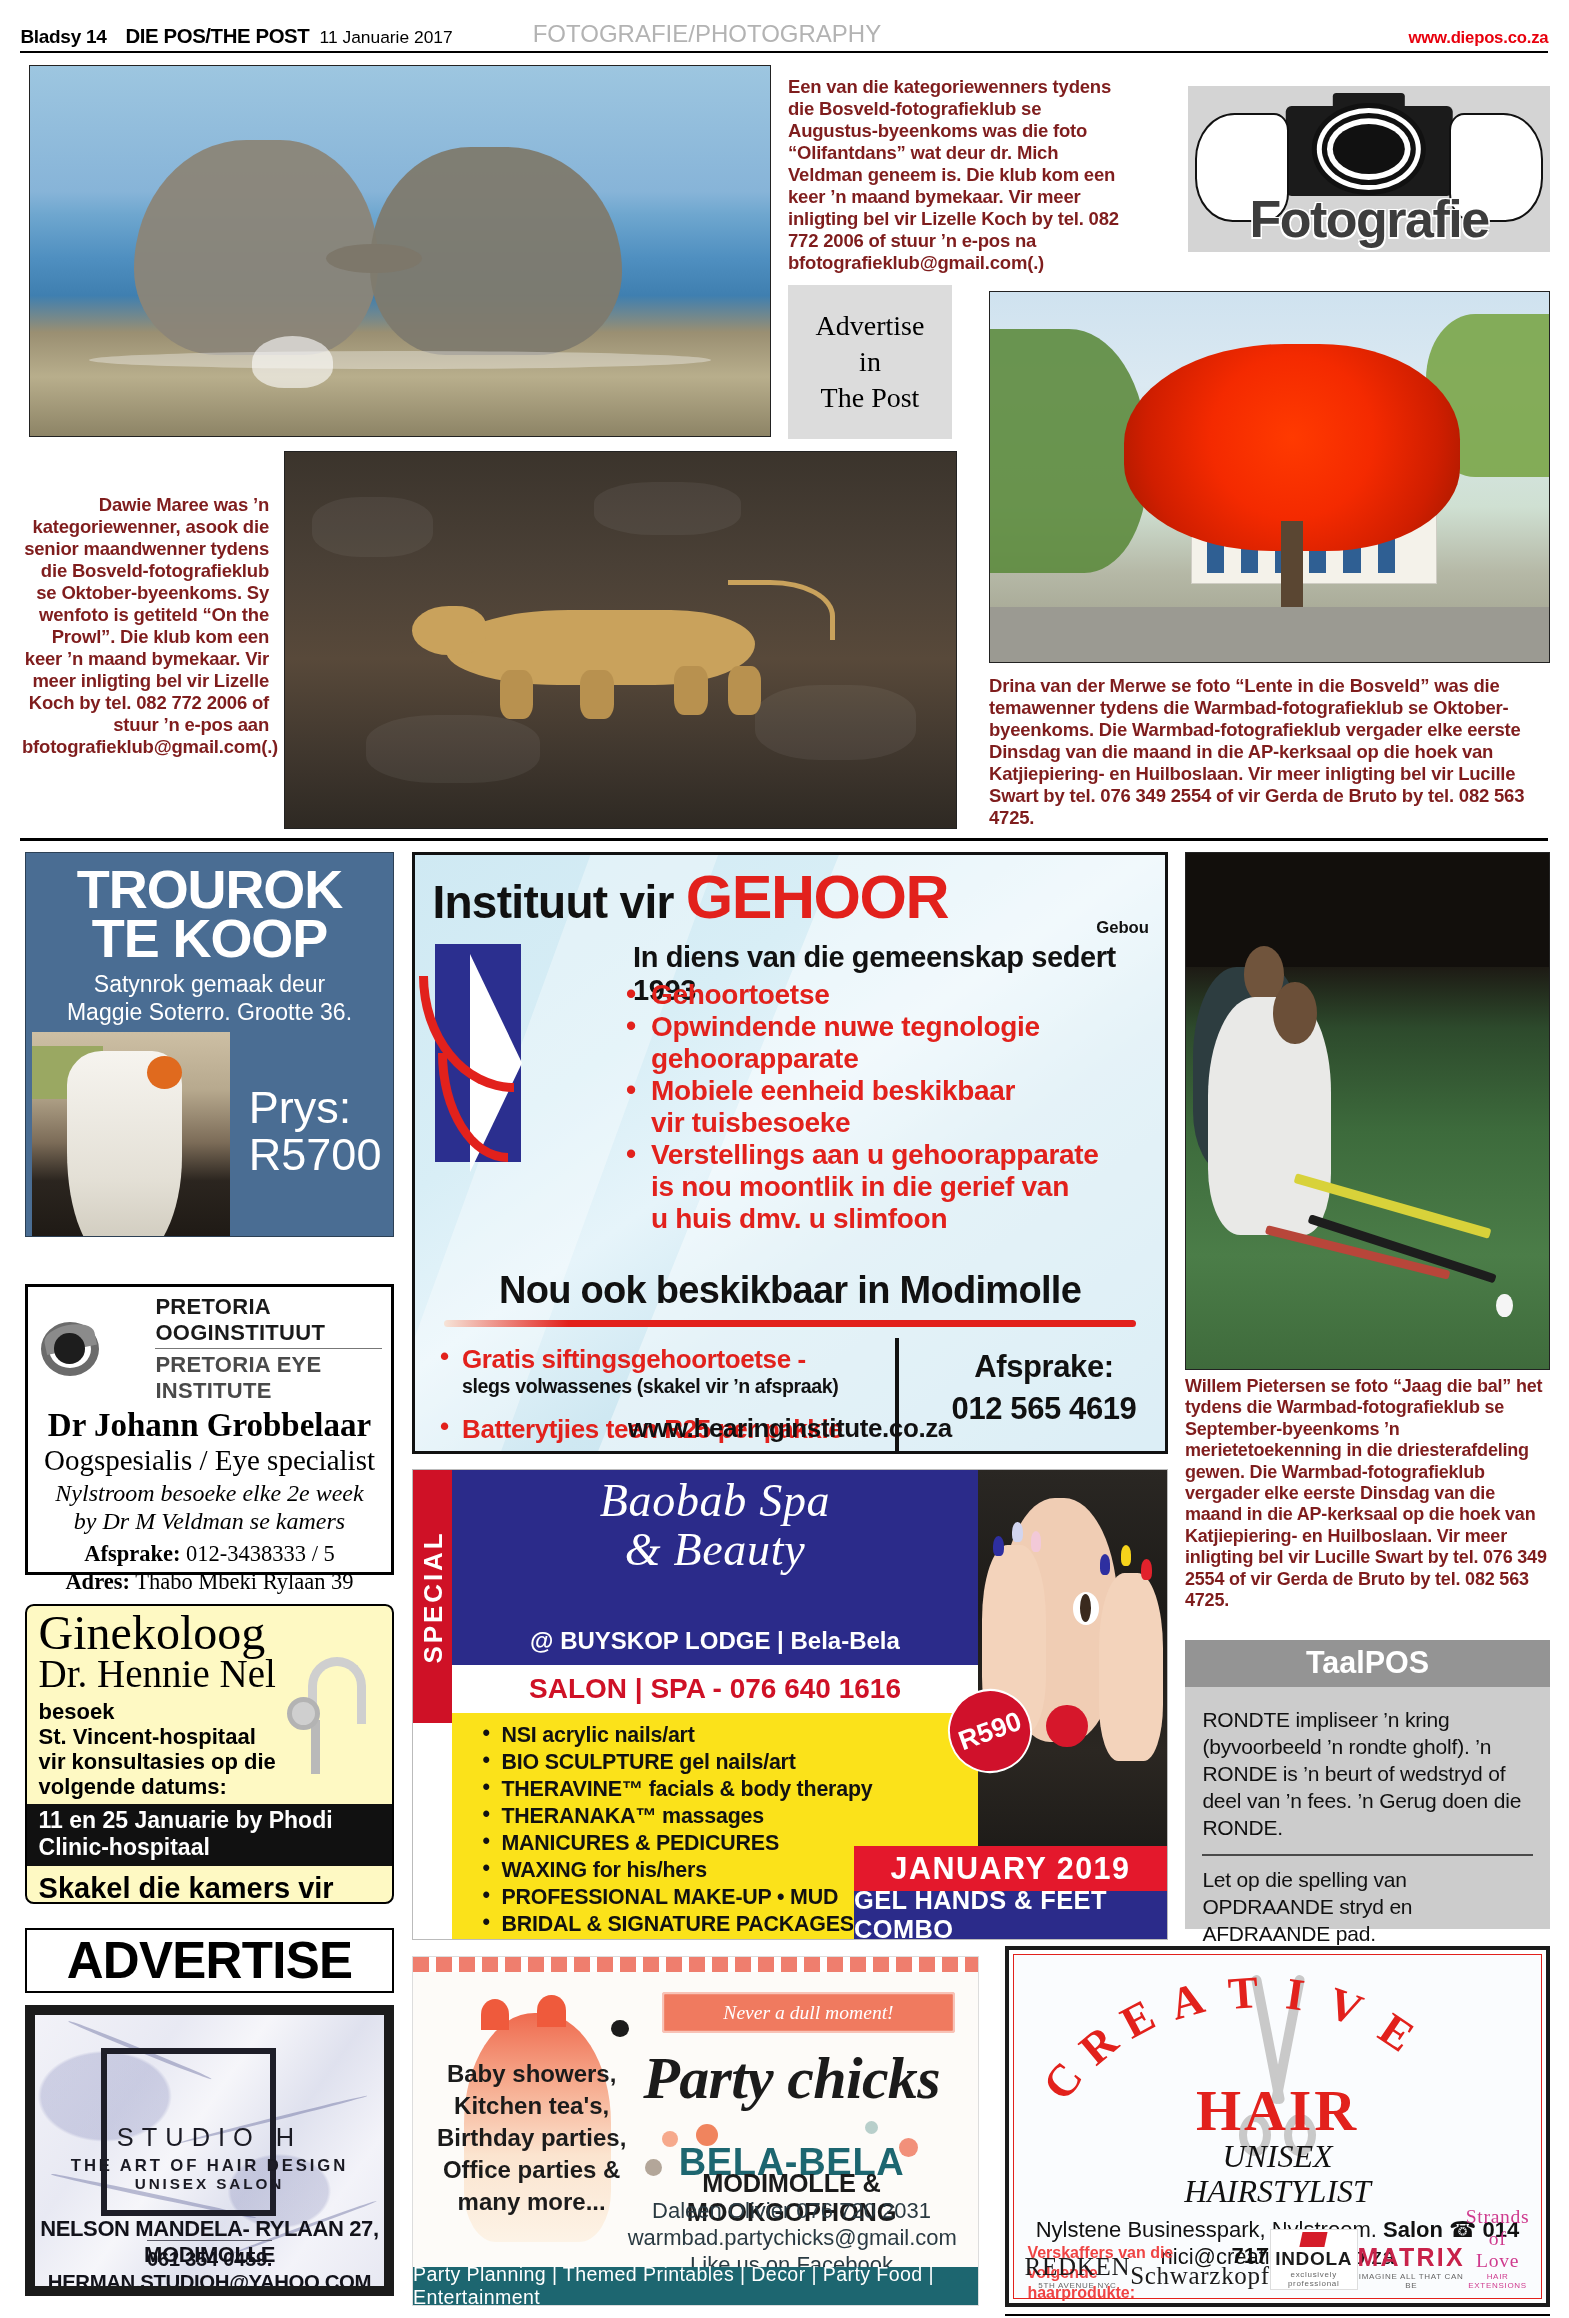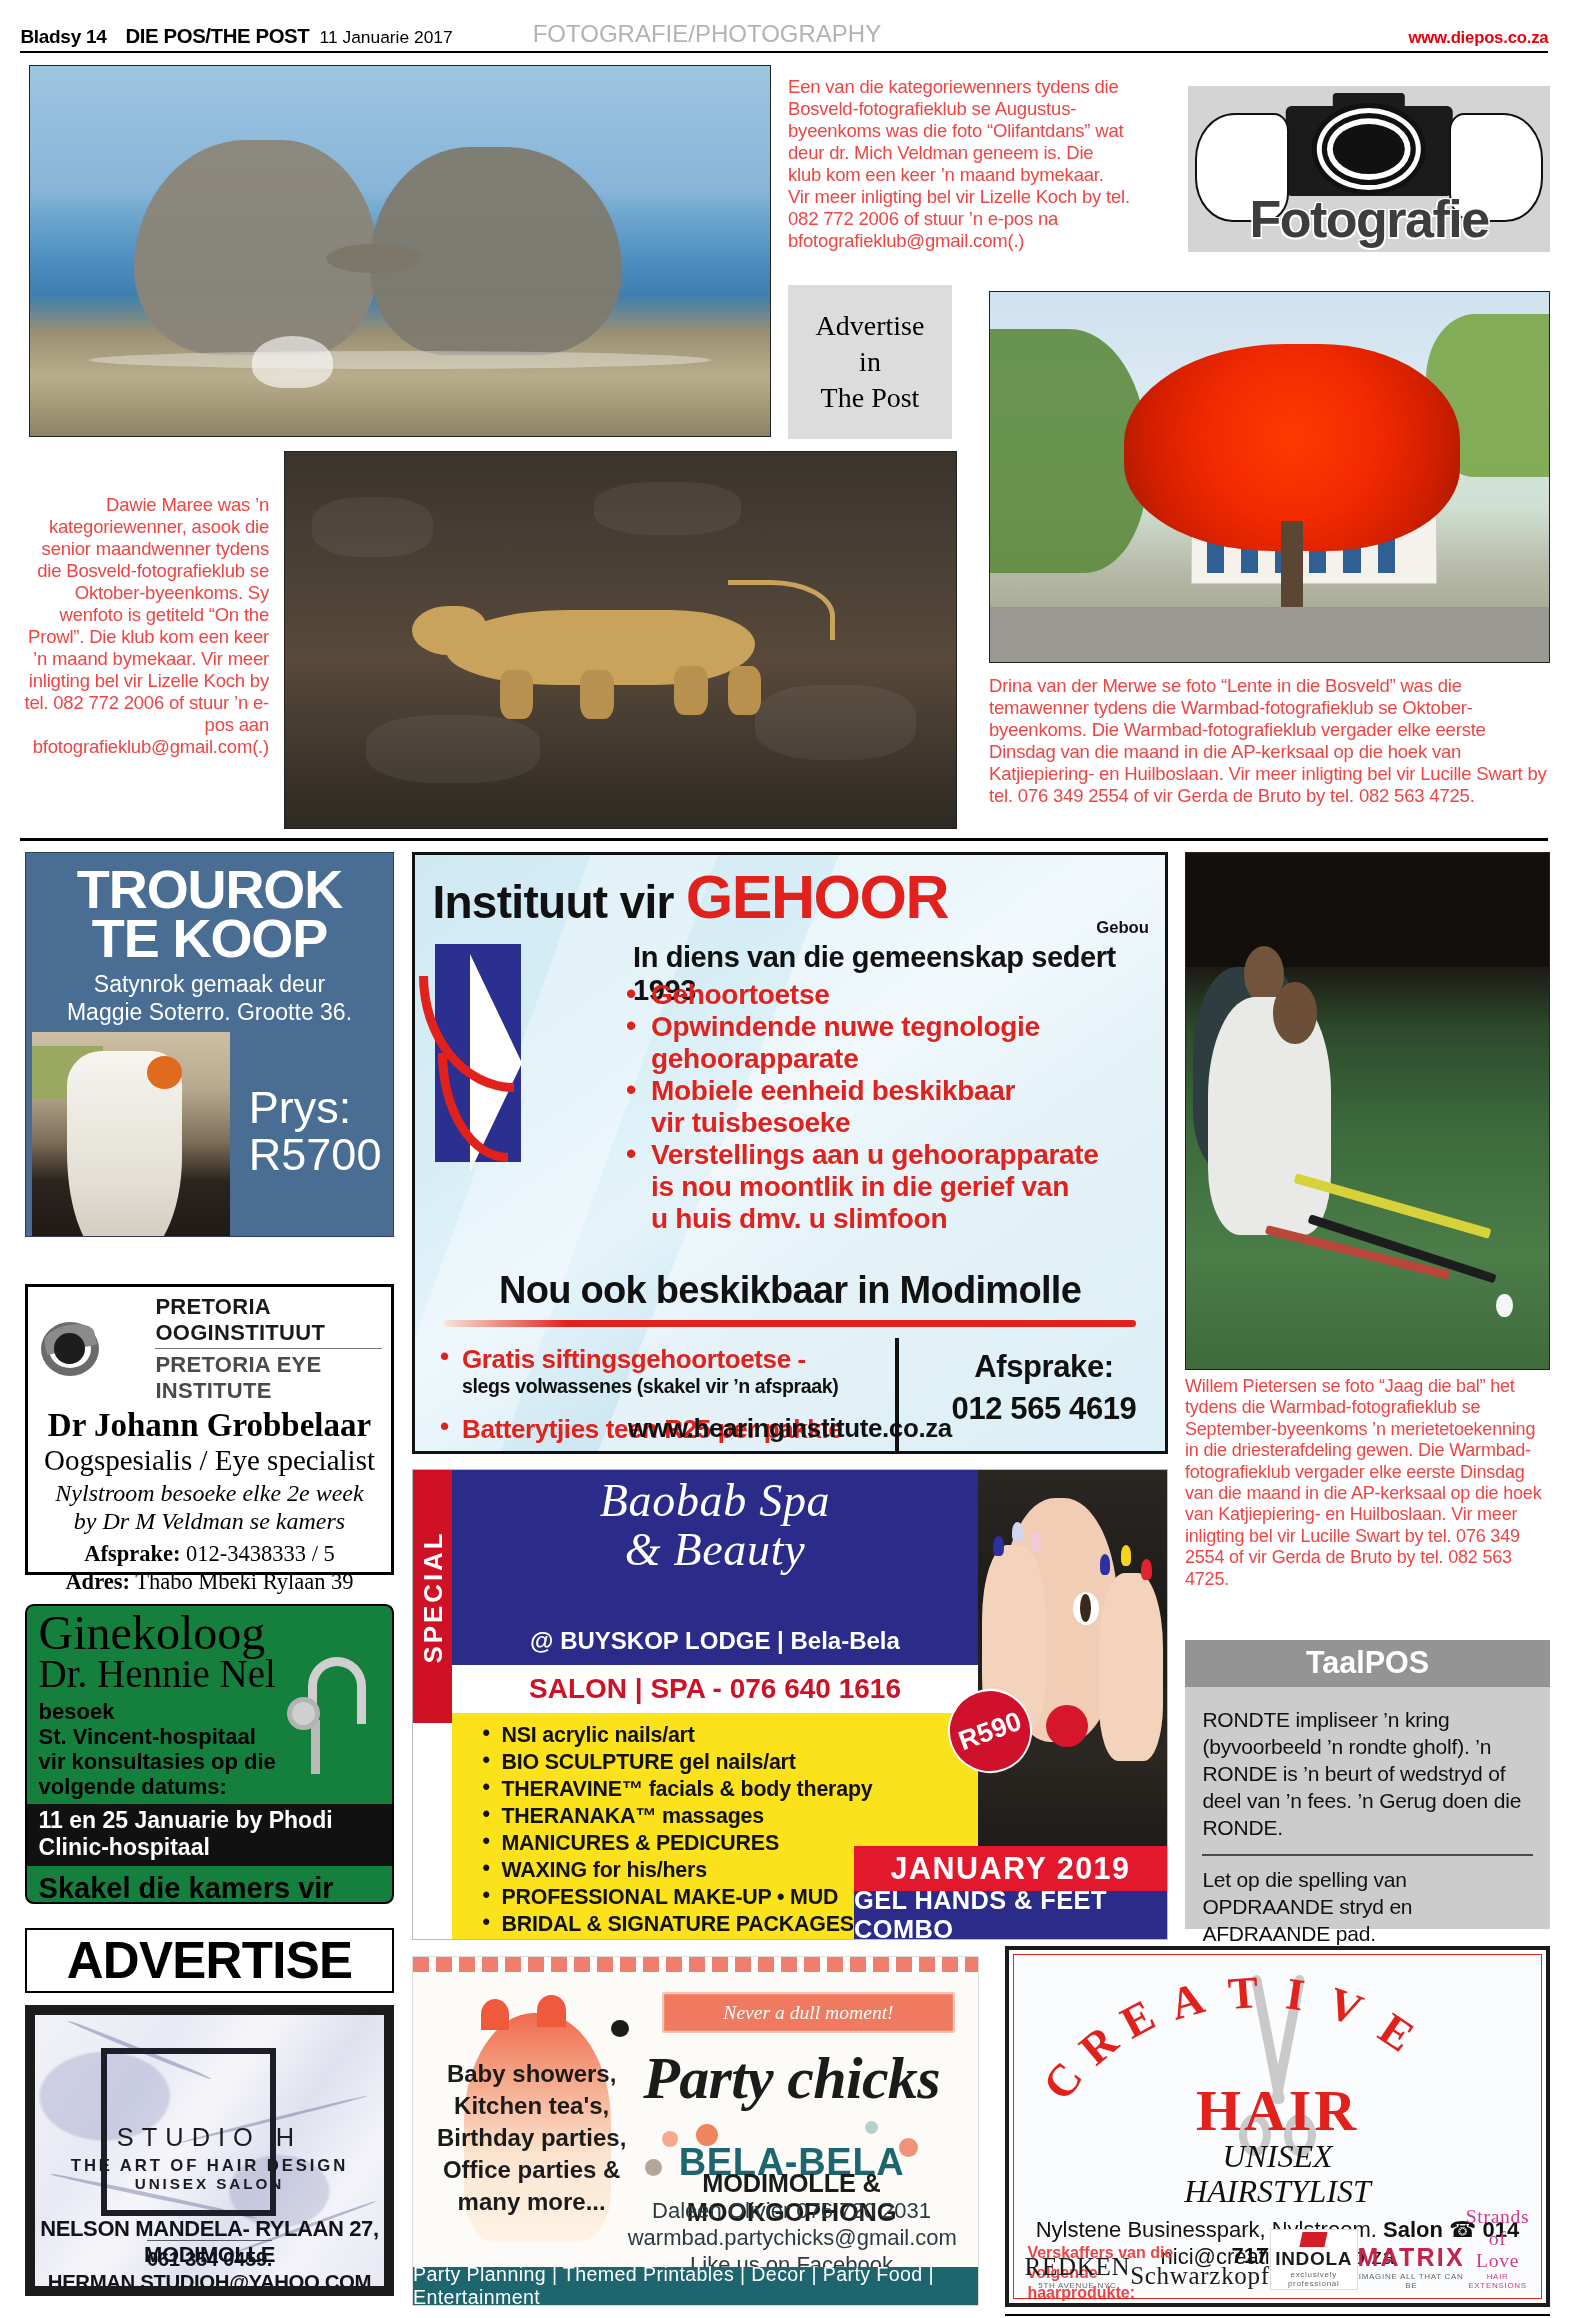--- a/index.html
+++ b/index.html
@@ -82,21 +82,21 @@
   .nails { background:linear-gradient(180deg,#2a2723 0%, #1d1b18 30%, #2b2722 60%, #121110 100%); }
   .n-face{position:absolute; left:12%; top:6%; width:62%; height:52%; background:#f0cdb4; border-radius:46% 46% 42% 42%;}
   .n-eye {position:absolute; width:14%; height:7%; background:#fff; border-radius:50%;}
   .n-pupil{position:absolute; width:6%; height:6%; background:#3a2a1e; border-radius:50%;}
   .n-lips{position:absolute; left:36%; top:50%; width:22%; height:9%; background:#d6172b; border-radius:50%;}
   .n-hand{position:absolute; background:#f3d3bb; border-radius:40% 40% 30% 30%;}
   .n-nail{position:absolute; width:5.6%; height:4.4%; border-radius:50% 50% 35% 35%;}
 
   
   .cap {
-    position:absolute; font-weight:normal; color:#ef4444;
+    position:absolute; font-weight:bold; color:#7f1d1d;
     font-size:18.5px; line-height:22px; letter-spacing:-0.2px;
   }
   .cap.right-align { text-align:right; }
 
   
   .fotobox { position:absolute; background:#d4d4d4; overflow:hidden; }
   .fb-cam { position:absolute; left:50%; top:12%; transform:translateX(-50%); width:46%; height:54%; background:#1b1b1b; border-radius:5.8px;}
   .fb-vf  { position:absolute; left:50%; top:4%; transform:translateX(-50%); width:20%; height:12%; background:#1b1b1b; border-radius:3.6px 3.6px 0 0;}
   .fb-lens{ position:absolute; left:50%; top:38%; transform:translate(-50%,-50%); width:20%; height:30%; border-radius:50%; background:#111; box-shadow:0 0 0 5.8px #fff, 0 0 0 11px #111, 0 0 0 16px #fff, 0 0 0 21px #111;}
   .fb-hand{ position:absolute; top:16%; width:26%; height:66%; background:#fff; border:2.9px solid #111;}
@@ -129,21 +129,21 @@
   .eye-names { flex:1;margin-left:43px; }
   .eye-n1 { font-weight:bold; font-size:22px; letter-spacing:0.3px; color:#1a1a1a; border-bottom:1.5px solid #777; padding-bottom:1.5px;}
   .eye-n2 { font-weight:bold; font-size:22px; letter-spacing:0.3px; color:#4a4a4a; padding-top:2.9px;}
   .eye-dr { font-family:"Liberation Serif", serif; font-weight:bold; font-size:33px; text-align:center; margin-top:2.9px;}
   .eye-spec{ font-family:"Liberation Serif", serif; font-size:29px; text-align:center; }
   .eye-it { font-family:"Liberation Serif", serif; font-style:italic; font-size:24px; line-height:28px; text-align:center; margin-top:2.9px;}
   .eye-ln { font-family:"Liberation Serif", serif; font-size:22.5px; line-height:28px; text-align:center; margin-top:4.4px;}
   .eye-ln b{font-weight:bold;}
 
   
-  .gine { position:absolute; background:#15803d; border:2.9px solid #000; border-radius:8.7px; overflow:hidden;}
+  .gine { position:absolute; background:#fef9c3; border:2.9px solid #000; border-radius:8.7px; overflow:hidden;}
   .gi-t1 { font-family:"Liberation Serif", serif; font-size:48px; line-height:45px; padding-left:11.6px; margin-top:4.4px;}
   .gi-t2 { font-family:"Liberation Serif", serif; font-size:39px; line-height:38px; padding-left:11.6px;}
   .gi-body{ font-weight:bold; font-size:22px; line-height:25px; padding-left:11.6px; margin-top:6px; position:relative; z-index:2;}
   .gi-steth{ position:absolute; right:7.3px; top:47px; width:109px; height:124px; }
   .gi-steth .tube{position:absolute; left:32px; top:4.4px; width:58px; height:67px; border:9.5px solid #cfcfcf; border-bottom:none; border-radius:44px 44px 0 0;}
   .gi-steth .stem{position:absolute; left:35px; top:67px; width:9.5px; height:54px; background:#b9b9b9;}
   .gi-steth .bell{position:absolute; left:11.6px; top:44px; width:33px; height:33px; border-radius:50%; background:#cfcfcf; border:5.8px solid #b3b3b3;}
   .gi-bar { background:#111; color:#fff; font-weight:bold; font-size:23px; padding:3.6px 0 5.1px 11.6px; margin-top:4.4px;}
   .gi-foot{ font-weight:bold; font-size:29px; line-height:33px; padding:5.8px 0 7.3px 11.6px;}
 

